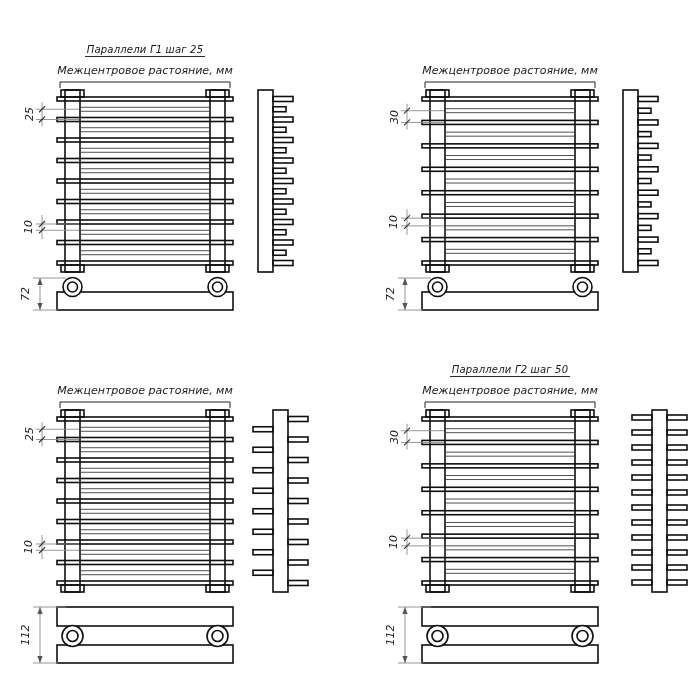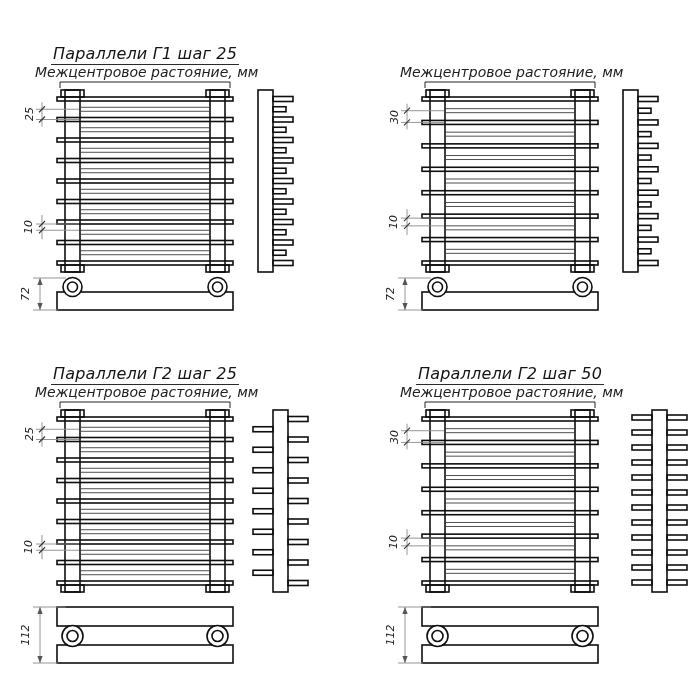--- a/index.html
+++ b/index.html
@@ -1,23 +1,23 @@
 <!DOCTYPE html>
 <html><head>
 <meta charset="utf-8">
 <style>
   html,body{margin:0;padding:0;background:#ffffff;}
   body{width:700px;height:700px;font-family:"DejaVu Sans",sans-serif;}
   #canvas{position:relative;width:700px;height:700px;background:#fff;overflow:hidden;}
   .quadrant{position:absolute;width:345px;height:350px;}
   .title{position:absolute;left:45px;top:44px;width:200px;text-align:center;
-         font-style:italic;font-size:16px;color:#141414;letter-spacing:.2px;white-space:nowrap;}
+         font-style:italic;font-size:10px;color:#141414;letter-spacing:.2px;white-space:nowrap;}
   .title span{border-bottom:1.2px solid #2a2a2a;padding:0 2px 1px 2px;}
   .sublabel{position:absolute;left:35px;top:64px;width:220px;text-align:center;
-            font-style:italic;font-size:14px;color:#202020;white-space:nowrap;}
+            font-style:italic;font-size:11px;color:#202020;white-space:nowrap;}
   .dim{position:absolute;font-style:italic;font-size:11px;color:#1c1c1c;
        transform:translate(-50%,-50%) rotate(-90deg);white-space:nowrap;}
   svg{position:absolute;left:0;top:0;}
   .k {fill:none;stroke:#0f0f0f;stroke-width:1.6;}
   .kt{fill:none;stroke:#3c3c3c;stroke-width:0.9;}
   .w {fill:#ffffff;stroke:#0f0f0f;stroke-width:1.6;}
   .x {fill:none;stroke:#8a8a8a;stroke-width:0.9;}
   .tick{stroke:#333333;stroke-width:1.1;}
   .arr{fill:#555555;stroke:none;}
   .u {fill:none;stroke:#222222;stroke-width:1;}
@@ -180,21 +180,20 @@
           <path d="M40,278 l-2.6,7 l5.2,0 z" class="arr"></path>
           <path d="M40,310 l-2.6,-7 l5.2,0 z" class="arr"></path>
         </g>
       </svg>
     <div class="dim" style="left: 29px; top: 116.571px;">30</div>
     <div class="dim" style="left: 28px; top: 222px;">10</div>
     <div class="dim" style="left: 25px; top: 294px;">72</div>
   </div>
 
   <div class="quadrant" style="left: 0px; top: 320px;">
-    <div class="title"><span>Параллели Г2 шаг 25</span></div>
     <div class="sublabel">Межцентровое растояние, мм</div>
     <svg width="345" height="350" viewBox="0 0 345 350">
         <g>
           <path d="M60,88 L60,82 L230,82 L230,88" class="u"></path>
         </g>
         <g>
           <rect x="65" y="90" width="15" height="182" class="k"></rect>
           <rect x="210" y="90" width="15" height="182" class="k"></rect>
           <rect x="61" y="90" width="23" height="7" class="k"></rect>
           <rect x="61" y="265" width="23" height="7" class="k"></rect>

